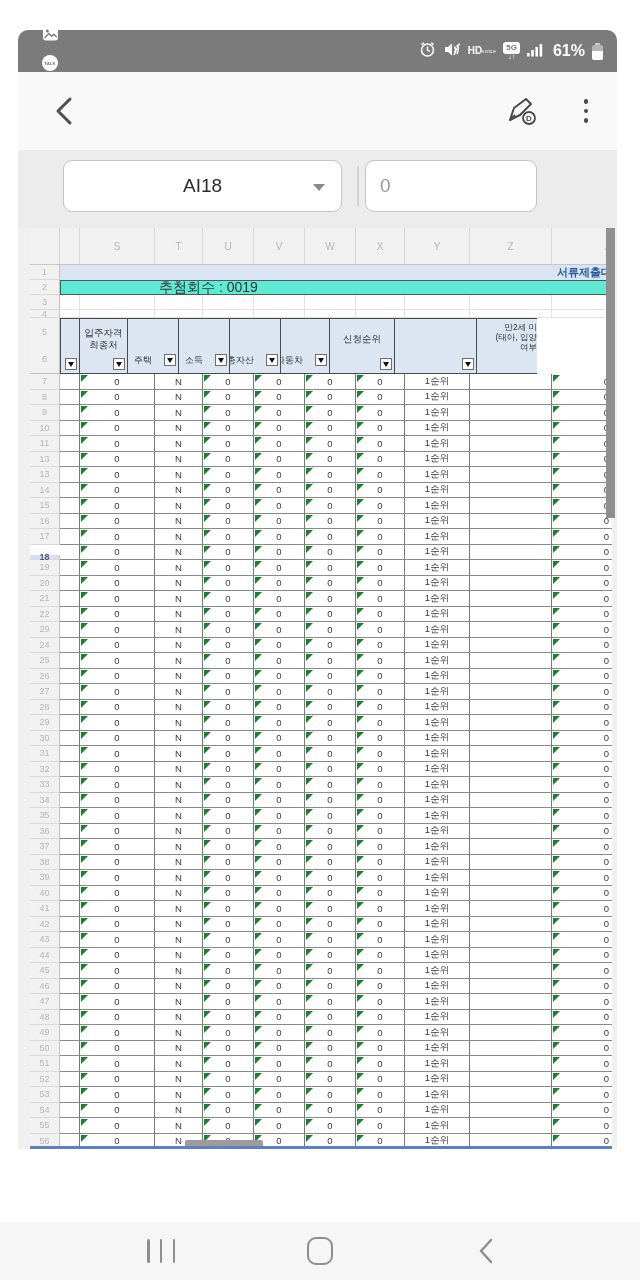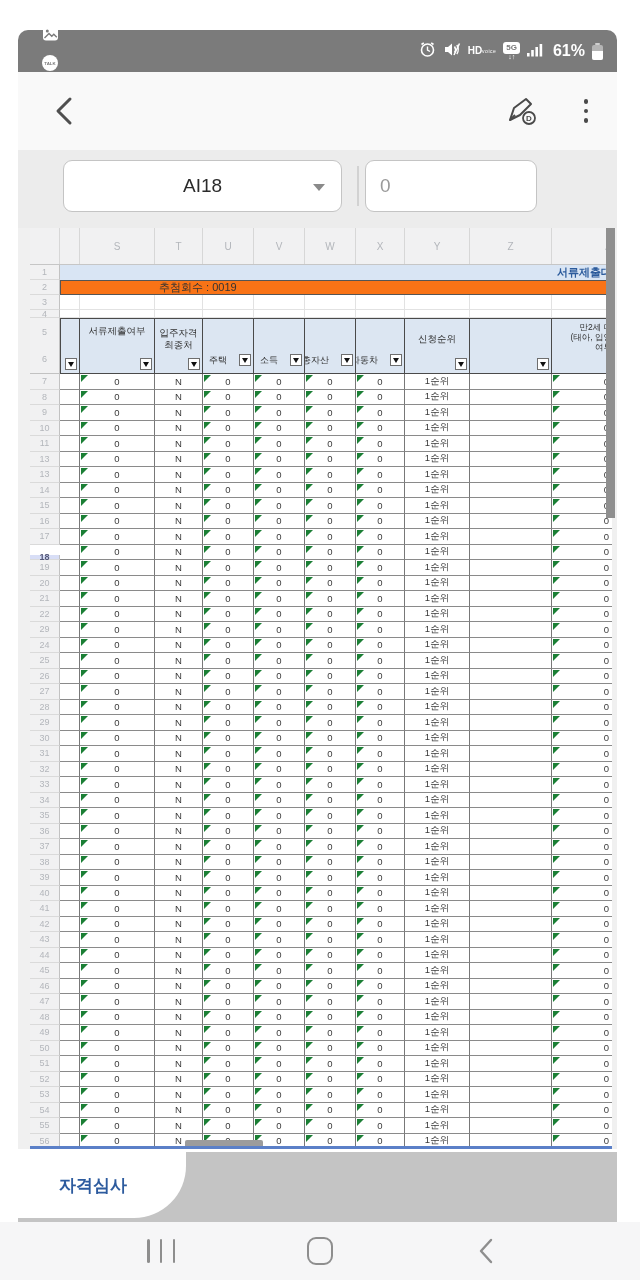--- a/index.html
+++ b/index.html
@@ -51,21 +51,21 @@
   .letters{position:absolute;left:0;top:0;width:582px;height:37px;display:flex;background:#f1f1f2;border-bottom:1px solid #c6c6c6;box-sizing:border-box;}
   .letters .lc{display:flex;align-items:center;justify-content:center;font-size:10px;color:#b3b6bb;border-right:1px solid #d7d7d7;box-sizing:border-box;height:100%;}
   .letters .lc.last{justify-content:flex-end;padding-right:0;border-right:none;}
 
   .rnum{background:#f1f1f2;color:#b3b6bb;font-size:9px;display:flex;align-items:center;justify-content:center;border-right:1px solid #c2c2c2;border-bottom:1px solid #dadada;box-sizing:border-box;}
   .rnum.sel{background:#d8def6;color:#55597a;font-weight:700;margin-top:10px;}
 
   .r1{position:absolute;left:0;top:37px;width:582px;height:15px;display:flex;}
   .r1 .band{width:552px;background:#d9e5f4;display:flex;align-items:center;justify-content:flex-end;overflow:hidden;font-size:11px;font-weight:700;color:#2c5b9c;white-space:nowrap;box-sizing:border-box;}
   .r2{position:absolute;left:0;top:52px;width:582px;height:15px;display:flex;}
-  .r2 .box{width:552px;background:#f97316;border:1px solid #555;border-right:none;box-sizing:border-box;display:flex;align-items:center;font-size:11px;color:#333;padding-left:98px;white-space:nowrap;}
+  .r2 .box{width:552px;background:#5eead4;border:1px solid #555;border-right:none;box-sizing:border-box;display:flex;align-items:center;font-size:14px;color:#333;padding-left:98px;white-space:nowrap;}
   .r3,.r4{position:absolute;left:0;width:582px;display:flex;}
   .r3{top:67px;height:15px;} .r4{top:82px;height:8px;}
   .gcell{border-right:1px solid #e2e2e2;border-bottom:1px solid #e2e2e2;box-sizing:border-box;background:#fff;height:100%;}
 
   
   .hdr{position:absolute;left:0;top:90px;width:582px;height:56px;display:flex;font-size:9.5px;color:#2f2f2f;}
   .hcol{background:#dce6f2;border-right:1px solid #4a4a4a;border-top:1px solid #4a4a4a;border-bottom:1px solid #4a4a4a;box-sizing:border-box;position:relative;height:100%;}
   .hcol.first{border-left:1px solid #4a4a4a;}
   .htitle{position:absolute;left:0;right:0;top:6px;text-align:center;white-space:nowrap;overflow:hidden;}
   .h2line{position:absolute;left:0;right:0;top:8px;text-align:center;line-height:12px;white-space:nowrap;}
@@ -264,26 +264,20 @@
       <div class="hdr">
         <div class="rnum w-rh" style="border-bottom:1px solid #c2c2c2;display:flex;flex-direction:column;justify-content:space-around;">
           <span>5</span>
             <span>6</span>
         </div>
         <div class="hcol w-sl first">
           <span class="dd abs">
               <i></i>
             </span>
         </div>
-        <div class="hcol w-s">
-          <div class="htitle">서류제출여부</div>
-          <span class="dd abs">
-              <i></i>
-            </span>
-        </div>
         <div class="hcol w-t">
           <div class="h2line">
             <span>입주자격</span><br><span>최종처</span>
           </div>
           <span class="dd abs">
               <i></i>
             </span>
         </div>
         <div style="position:relative;width:202px;min-width:202px;height:100%;">
           <div class="hgroup" style="background:#dce6f2;">입주자격검증결과(부적격여부)</div>
@@ -2202,25 +2196,20 @@
           </div>
         </div>
 
       <div class="blueline"></div>
     </div>
 
     <div class="vscroll"></div>
     <div class="hscroll"></div>
   </div>
 
-  <div class="tabbar">
-    <div class="tab-active">
-      <span>자격심사</span>
-    </div>
-  </div>
 
   <div class="navbar">
     <div class="nav-recents">
         <i></i>
         <i></i>
         <i></i>
       </div>
     <div class="nav-home"></div>
     <div class="nav-back">
       <svg width="20" height="28" viewBox="0 0 20 28">

